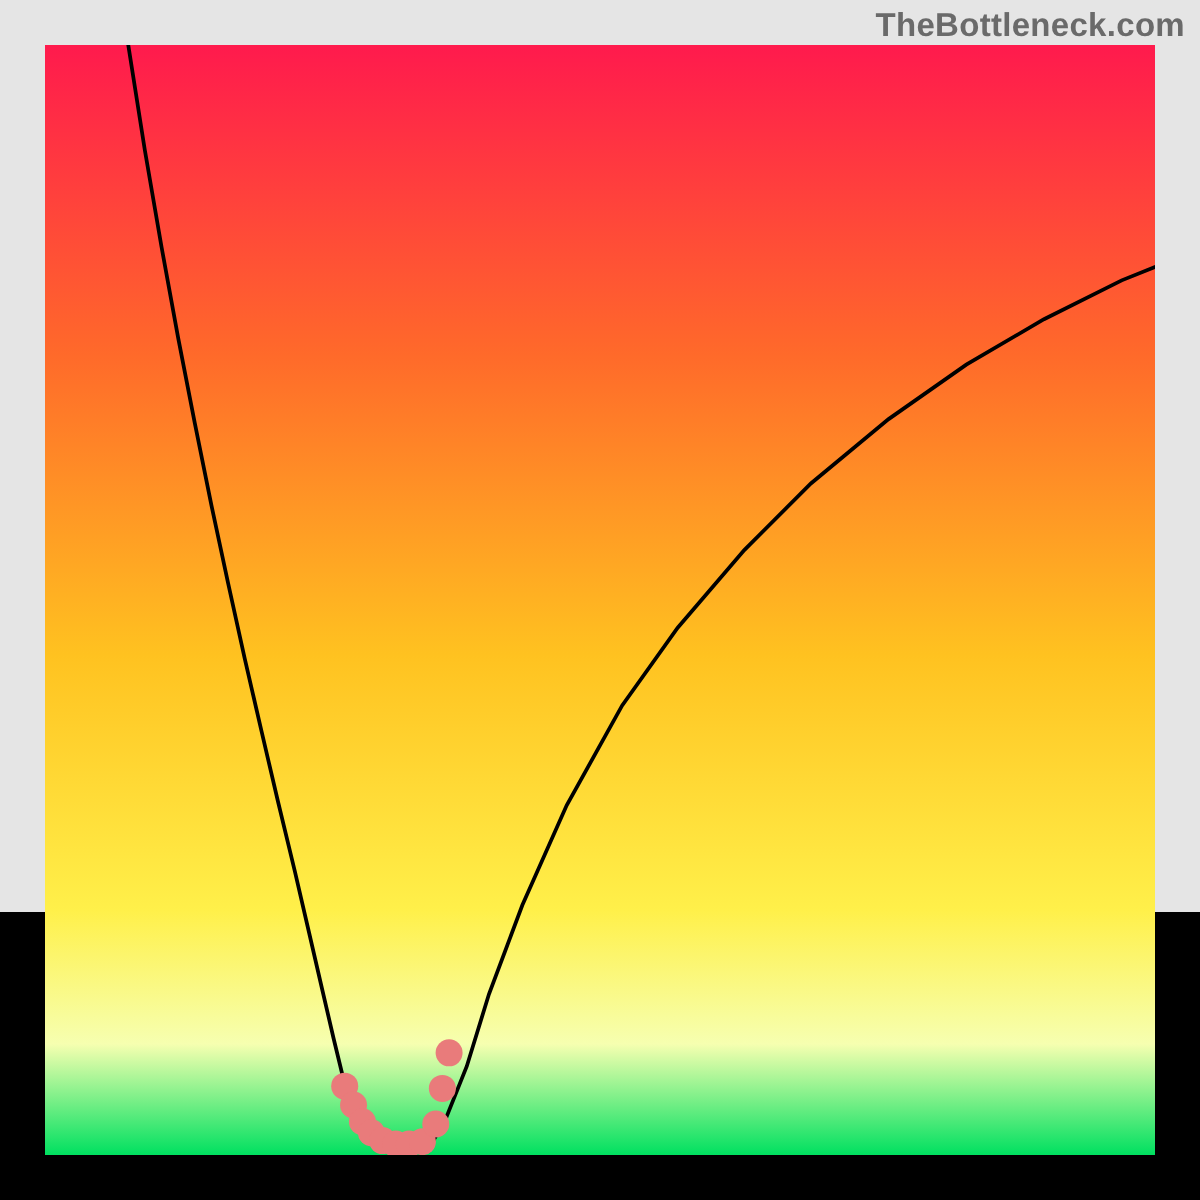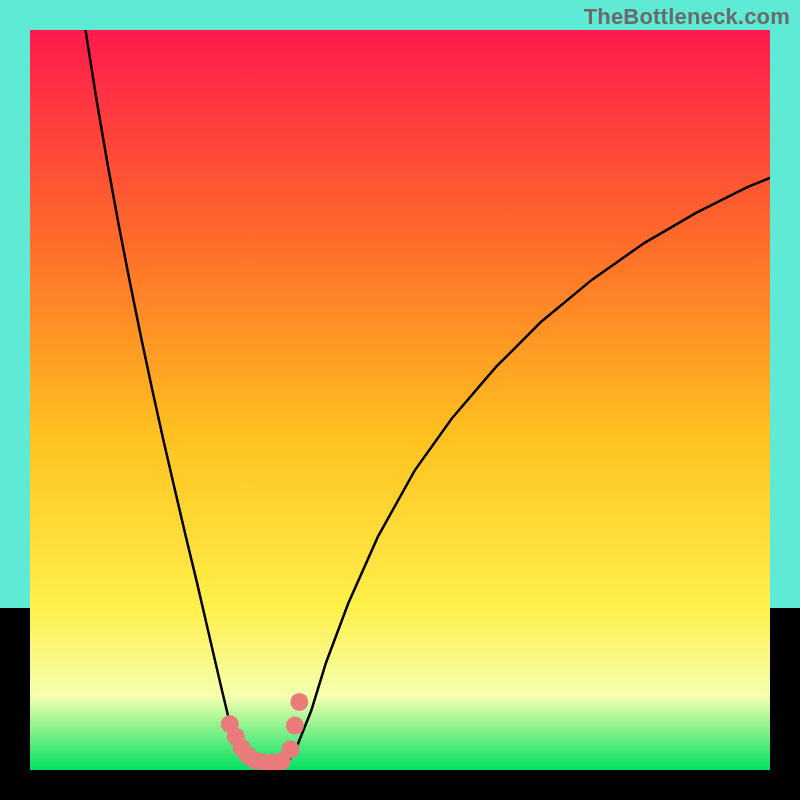--- a/index.html
+++ b/index.html
@@ -9,21 +9,21 @@
     height: 800px;
     background: #000;
     overflow: hidden;
   }
   .frame {
     position: absolute;
     left: 0;
     top: 0;
     width: 800px;
     height: 608px;
-    background: #5eead4;
+    background: #e5e5e5;
   }
   .plot {
     position: absolute;
     left: 30px;
     top: 30px;
     width: 740px;
     height: 740px;
     overflow: hidden;
   }
   .watermark {

